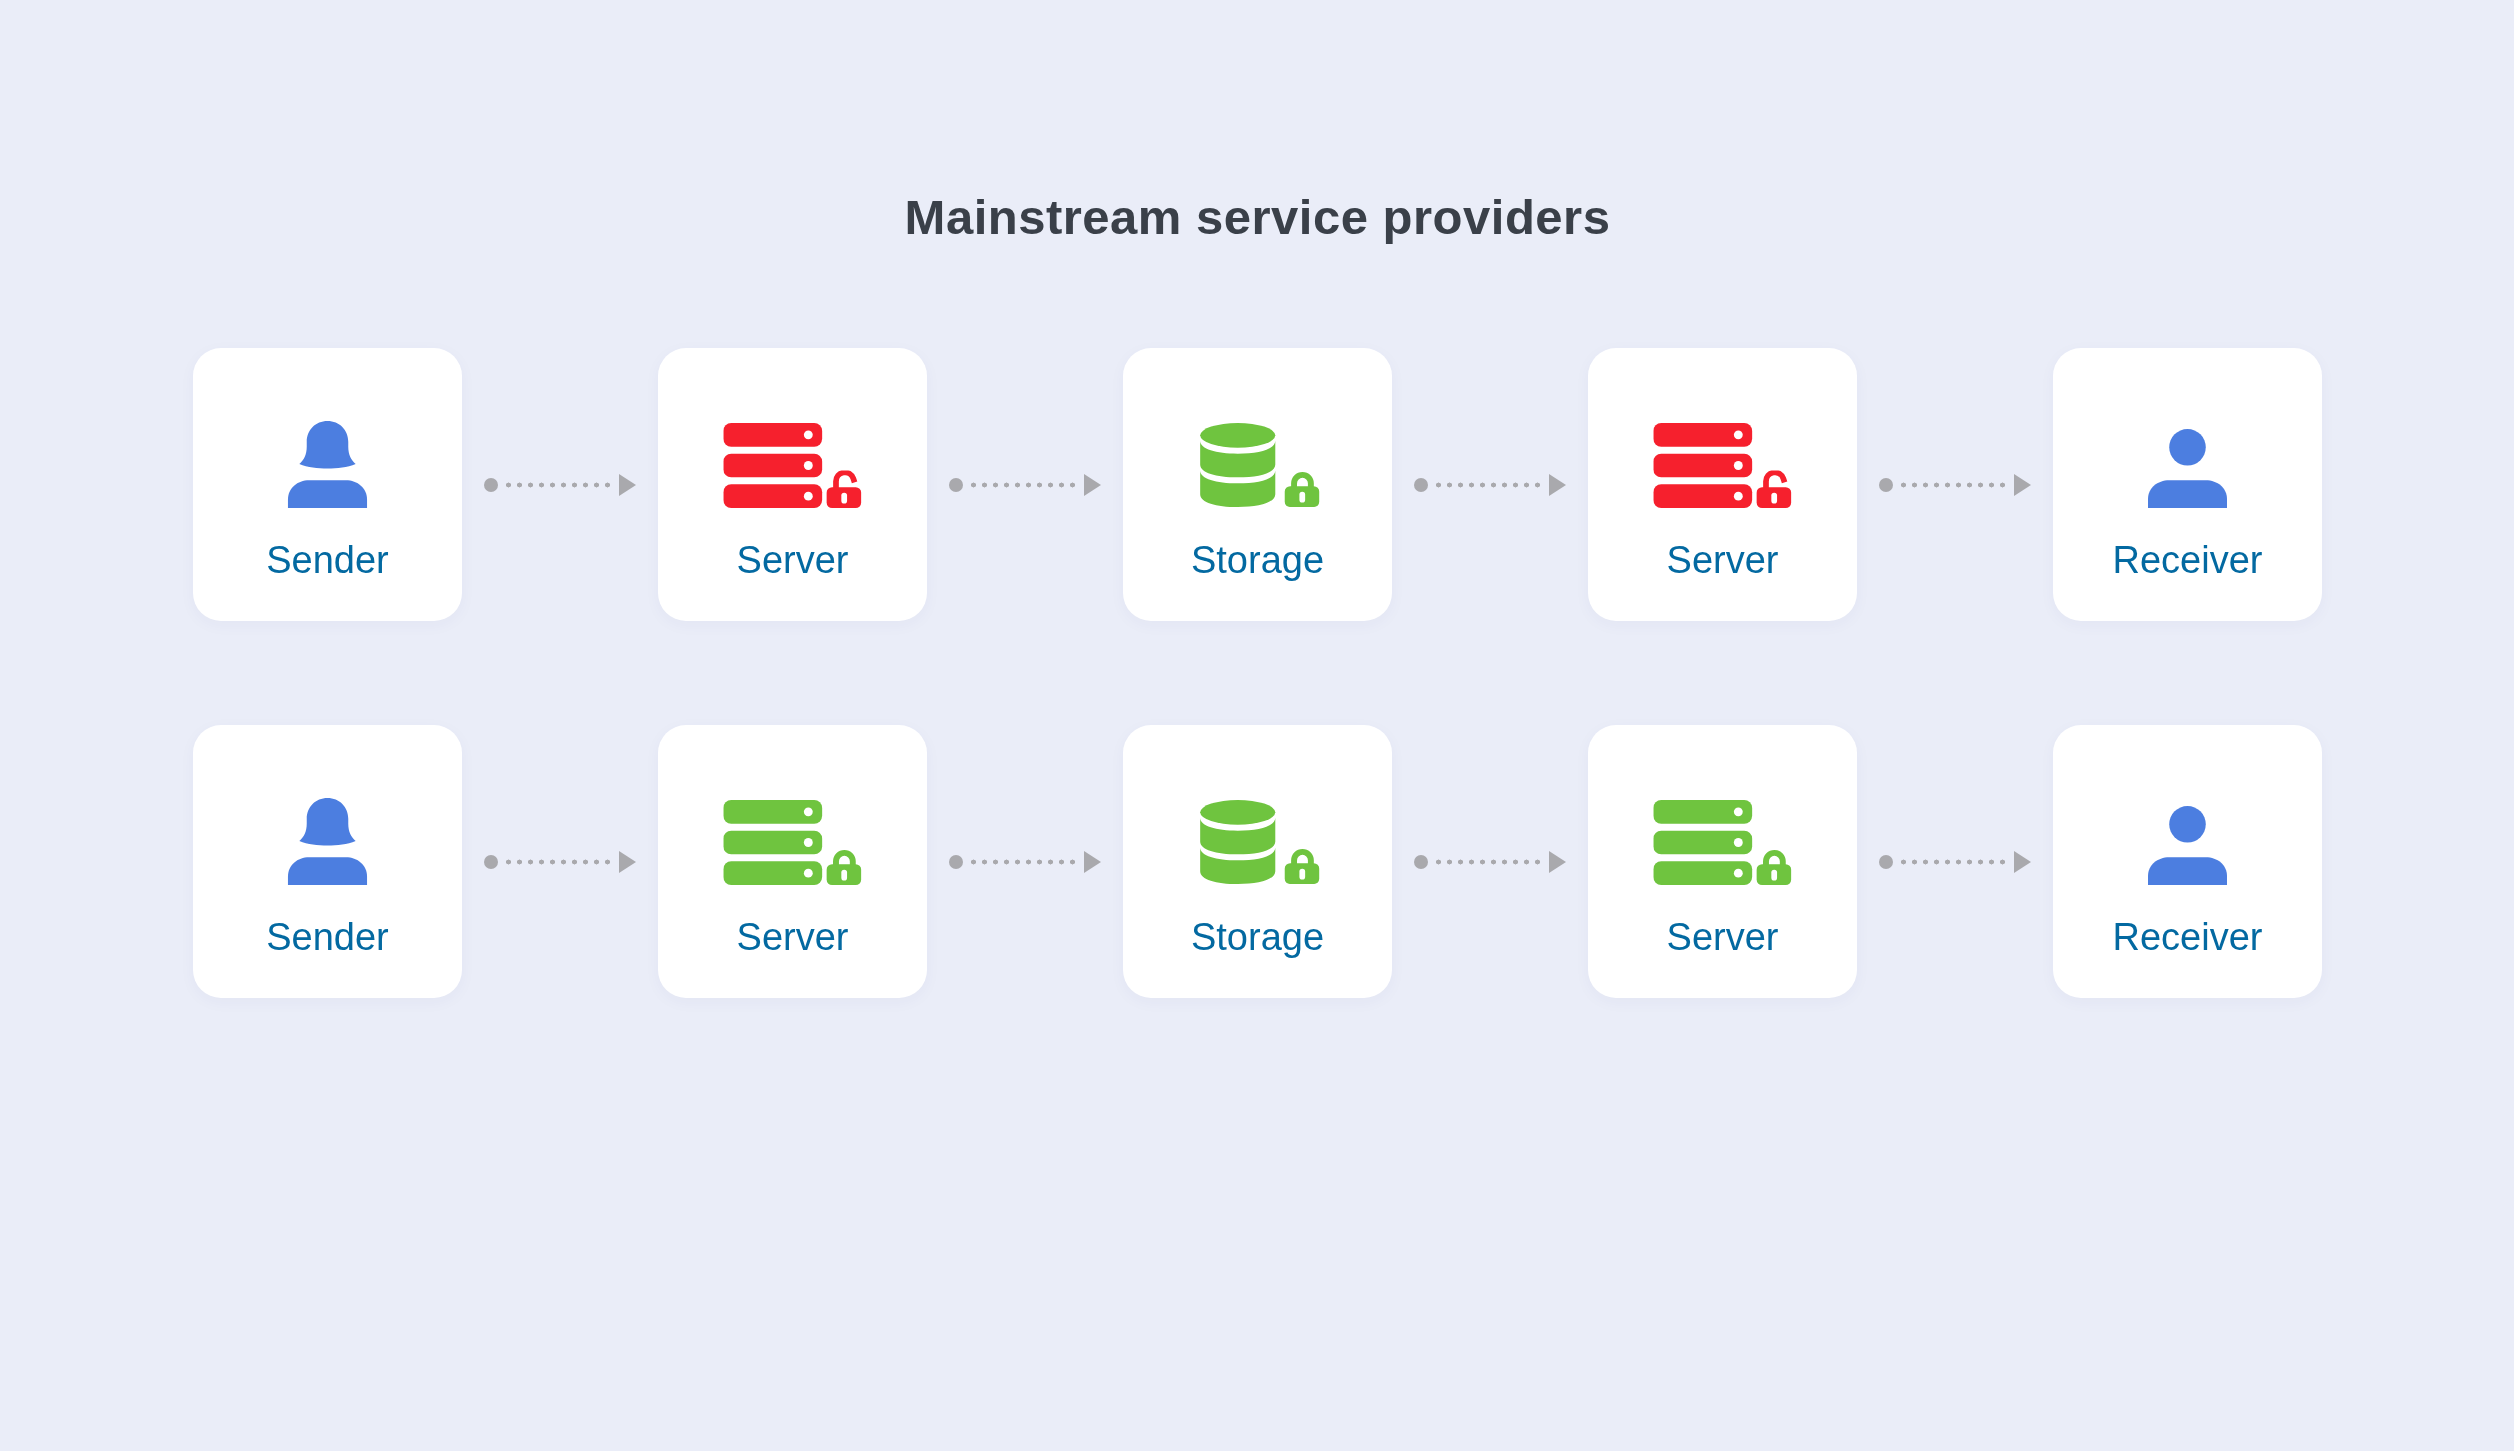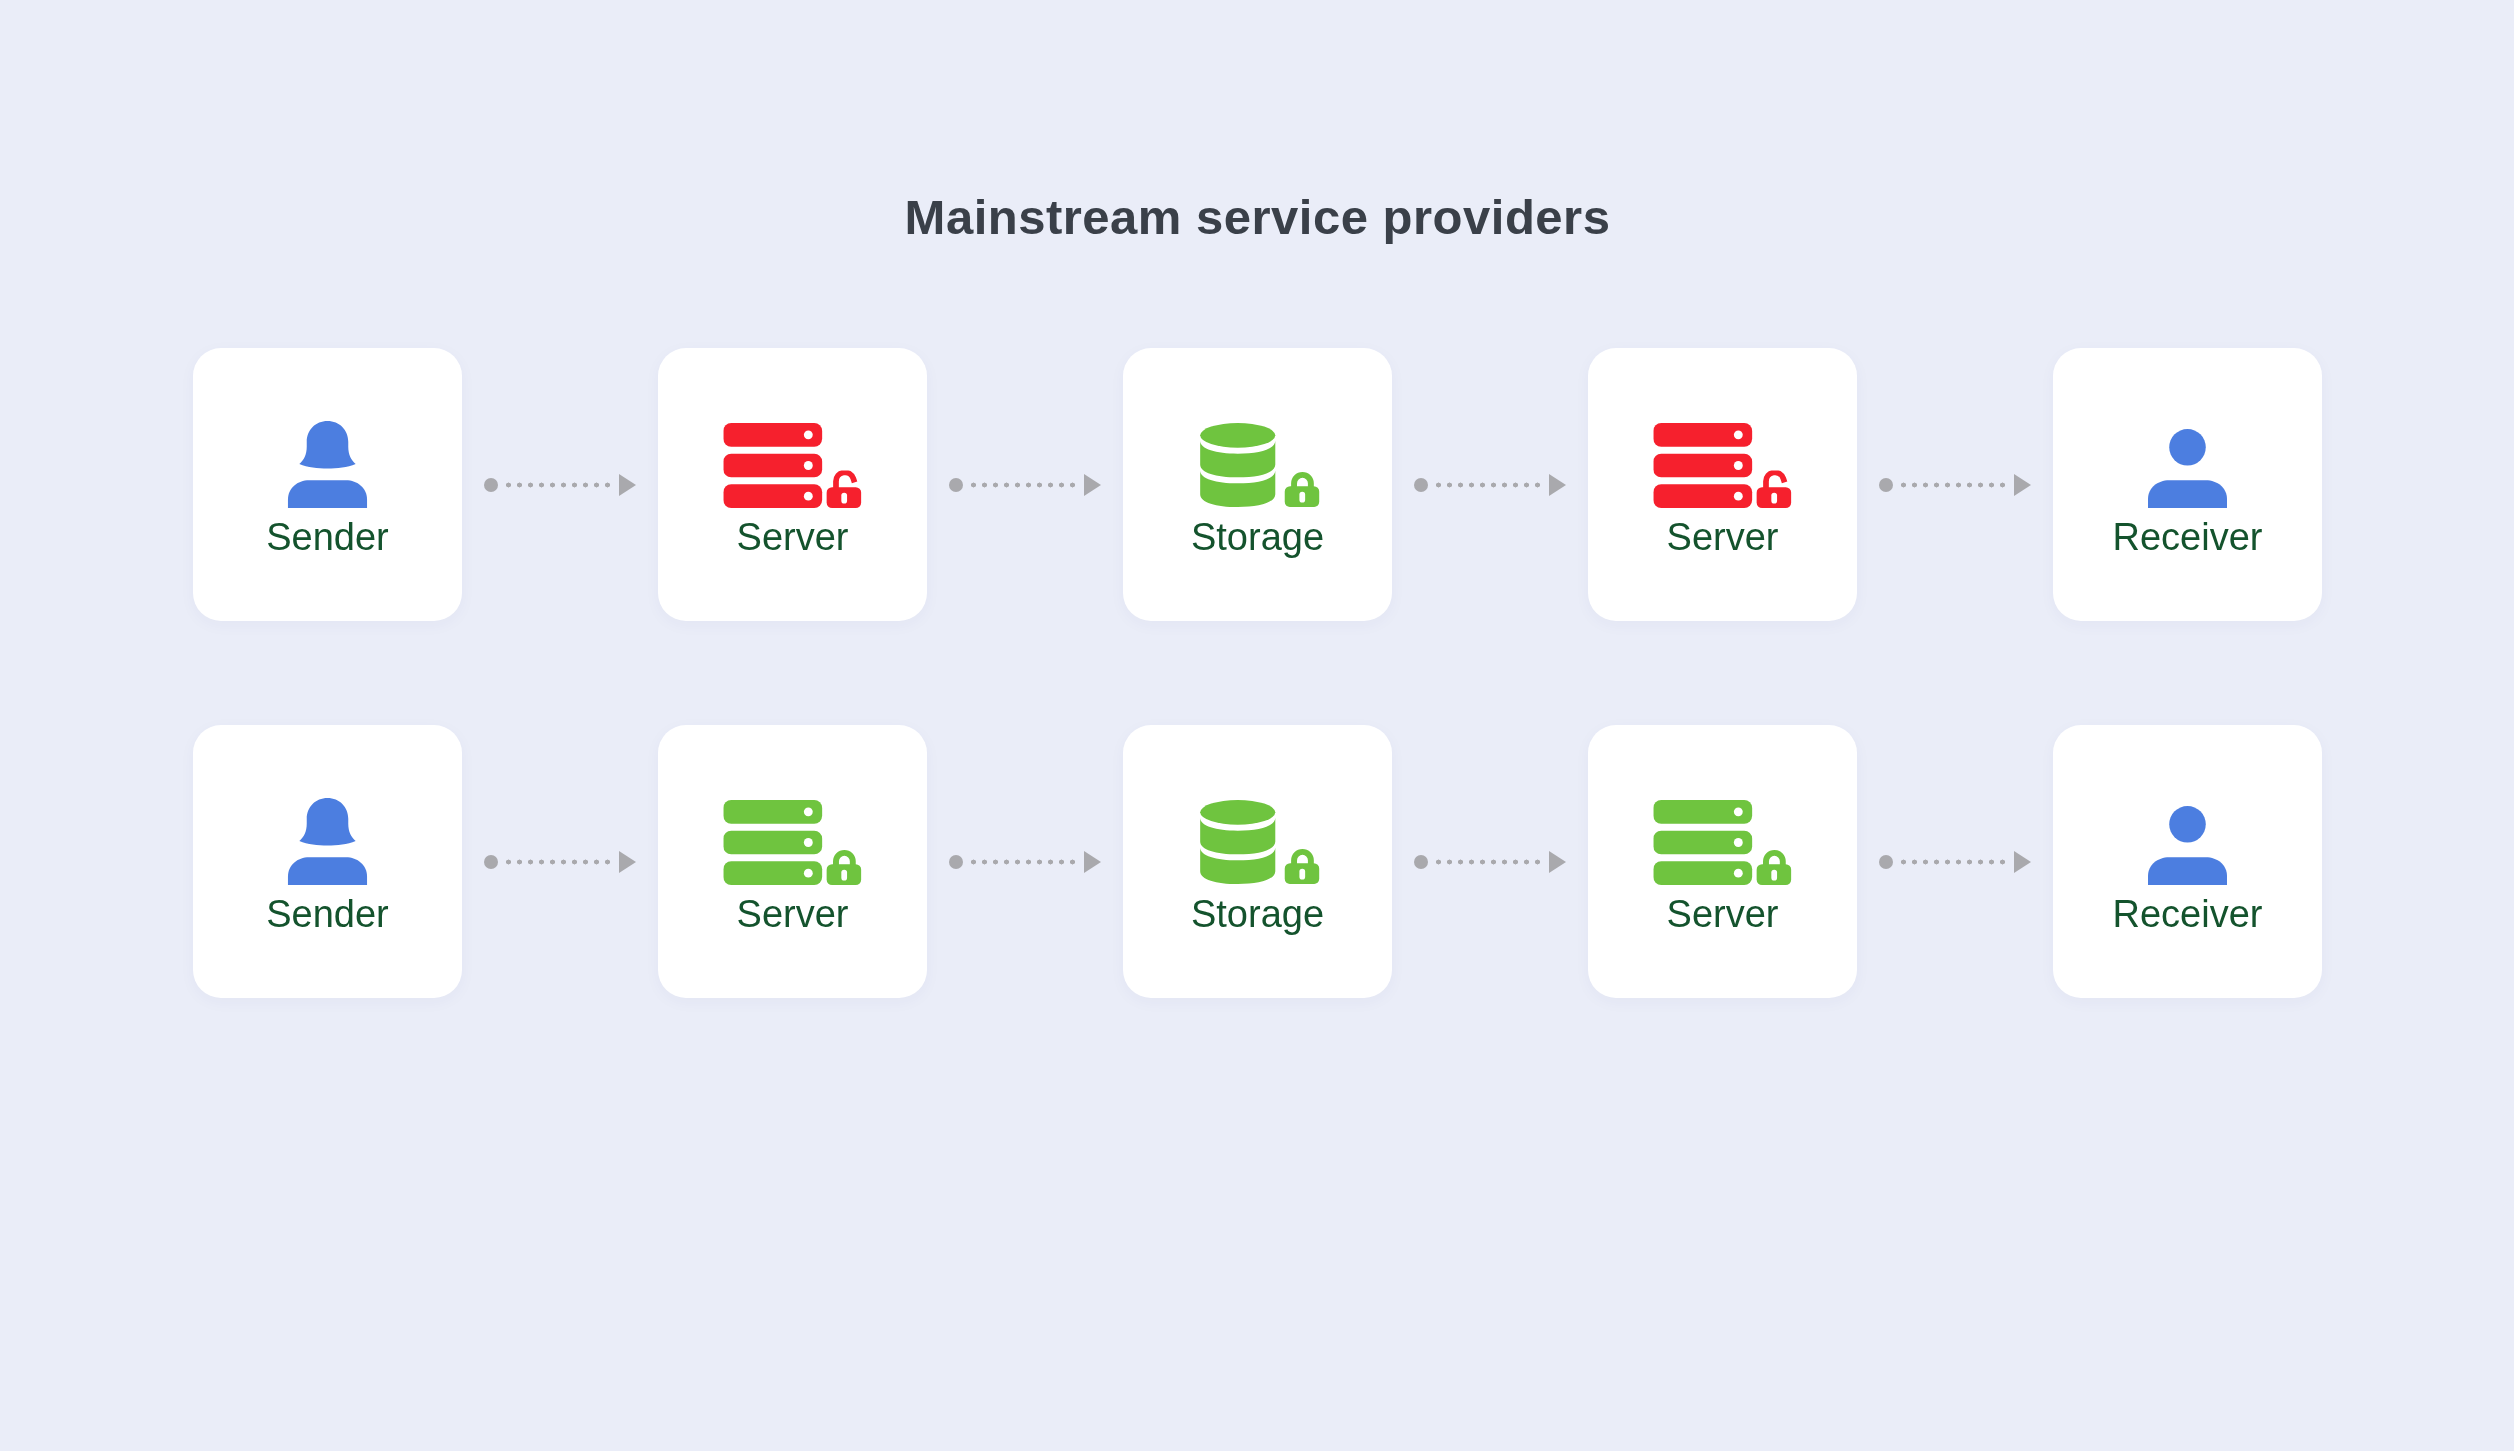--- a/index.html
+++ b/index.html
@@ -22,21 +22,21 @@
   .r1 { margin-top:103px; }
   .r2 { margin-top:104px; }
 
   .node-card {
     width:269px; height:273px;
     background:#FFFFFF; border-radius:28px;
     display:flex; flex-direction:column; align-items:center;
     box-shadow:0 4px 16px rgba(44,62,118,0.04);
   }
   .icon-box { margin-top:71px; height:89px; display:flex; align-items:flex-end; }
-  .node-label { margin-top:9px; font-size:38px; line-height:40px; color:#14532d; }
+  .node-label { margin-top:32px; font-size:38px; line-height:40px; color:#0369a1; }
 
   .blue  { color:#4C7EE0; }
   .red   { color:#F6202D; }
   .green { color:#6FC43F; }
 
   .connector { width:196px; display:flex; align-items:center; justify-content:center; }
   .connector-inner { width:152px; display:flex; align-items:center; }
   .dot-start { width:14px; height:14px; border-radius:50%; background:#A9A9AD; flex:none; }
   .dotted-line {
     flex:1; height:6px; margin:0 5px;

